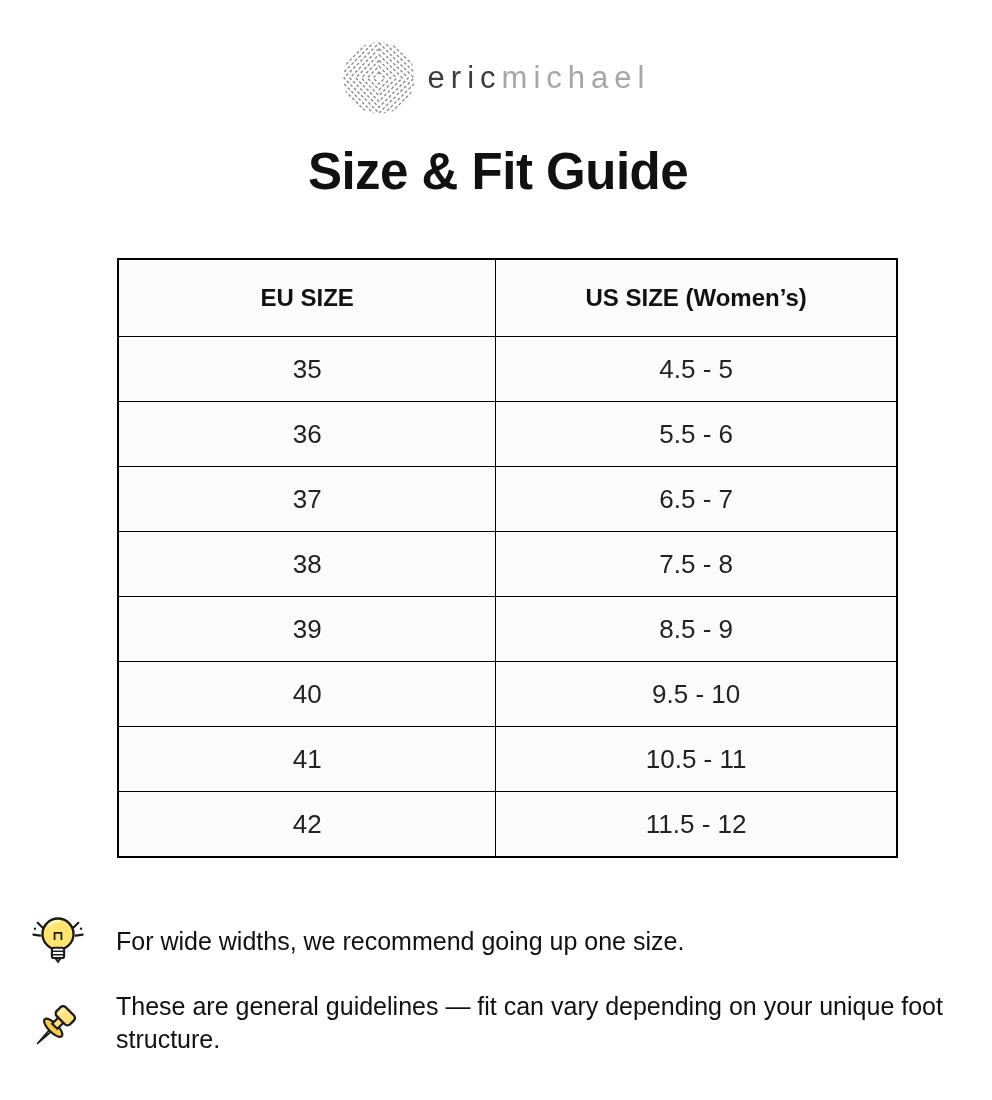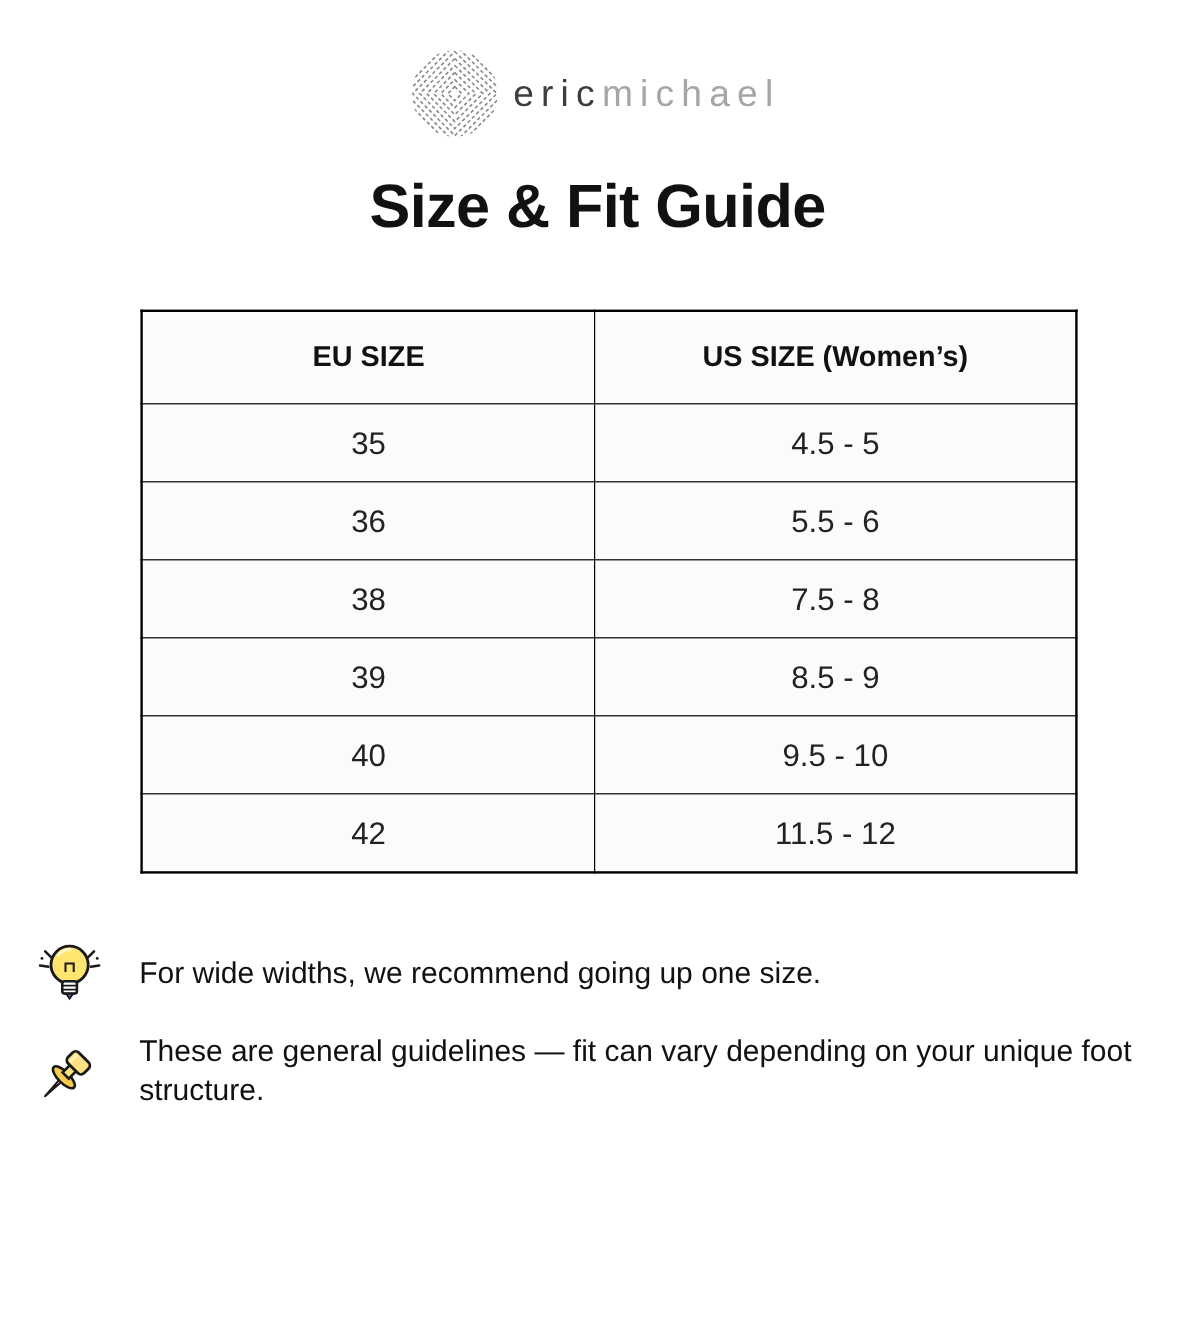--- a/index.html
+++ b/index.html
@@ -138,30 +138,38 @@
     <tbody>
       <tr>
         <td>35</td>
         <td>4.5 - 5</td>
       </tr>
       <tr>
         <td>36</td>
         <td>5.5 - 6</td>
       </tr>
       <tr>
+        <td>37</td>
+        <td>6.5 - 7</td>
+      </tr>
+      <tr>
         <td>38</td>
         <td>7.5 - 8</td>
       </tr>
       <tr>
         <td>39</td>
         <td>8.5 - 9</td>
       </tr>
       <tr>
         <td>40</td>
         <td>9.5 - 10</td>
+      </tr>
+      <tr>
+        <td>41</td>
+        <td>10.5 - 11</td>
       </tr>
       <tr>
         <td>42</td>
         <td>11.5 - 12</td>
       </tr>
     </tbody>
   </table>
 
   <div class="notes">
 

